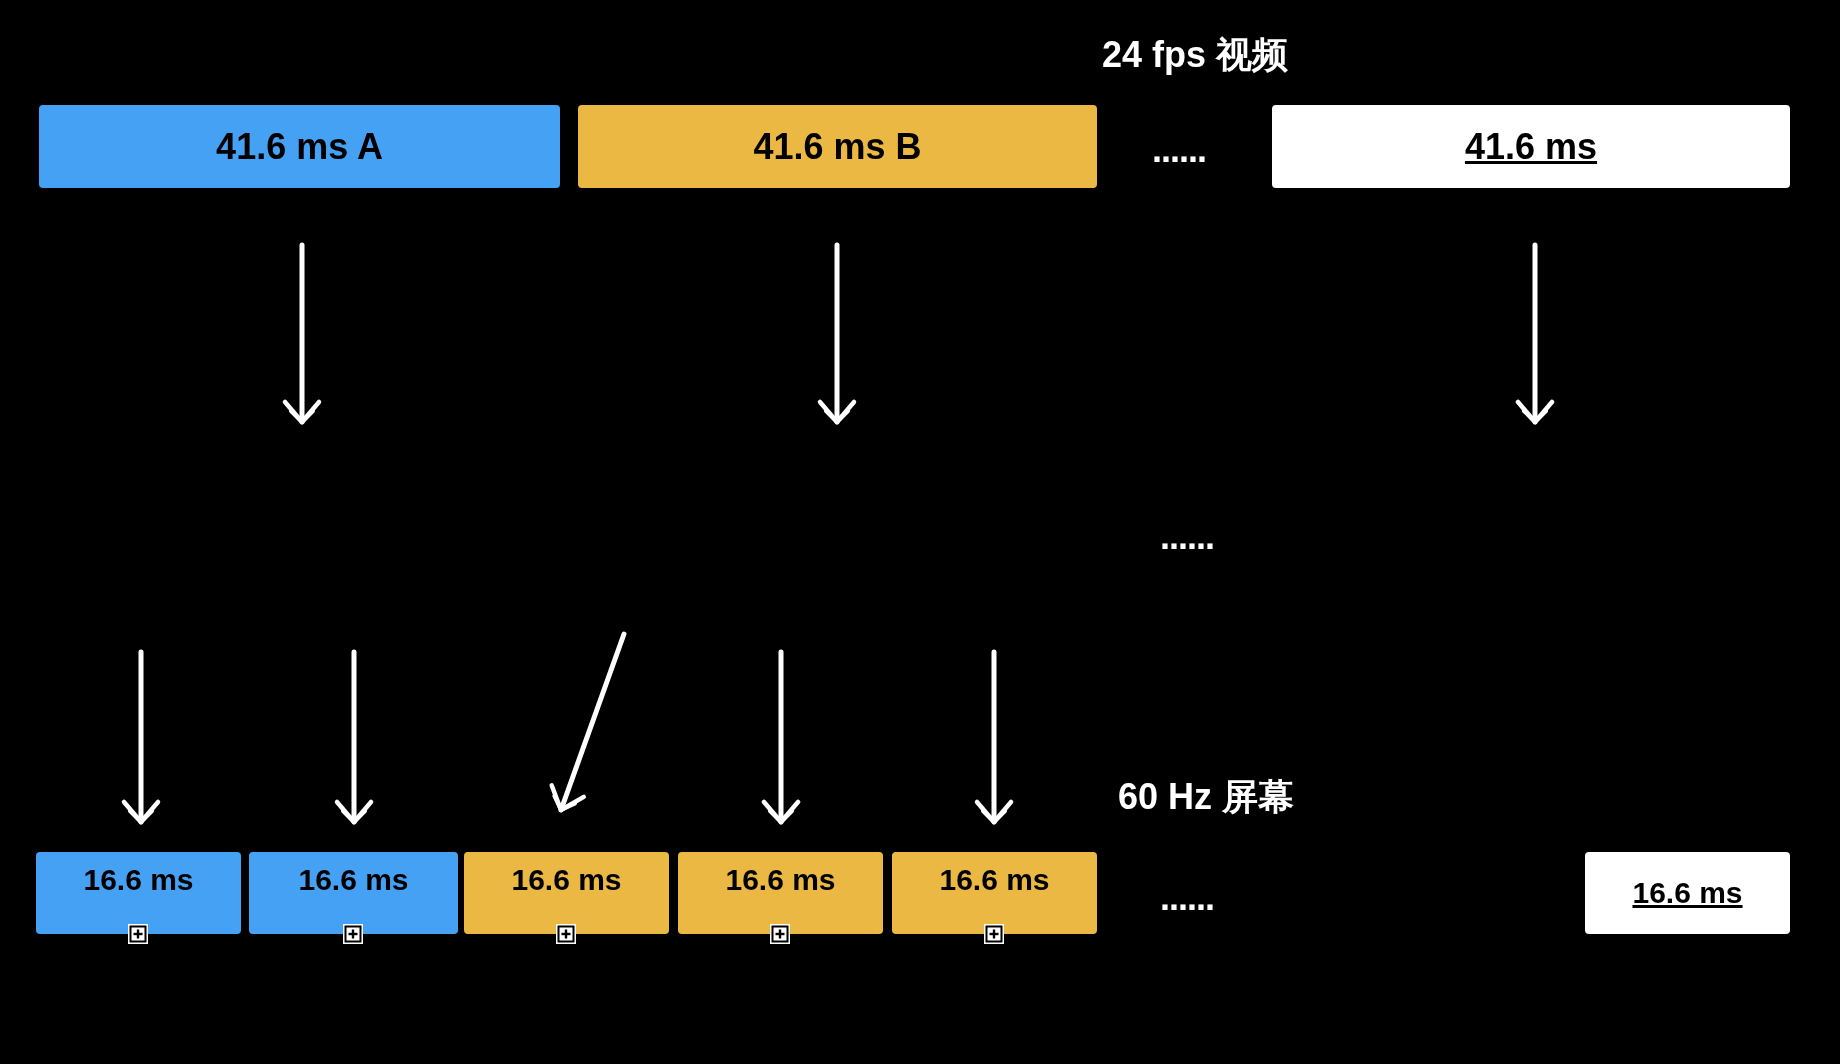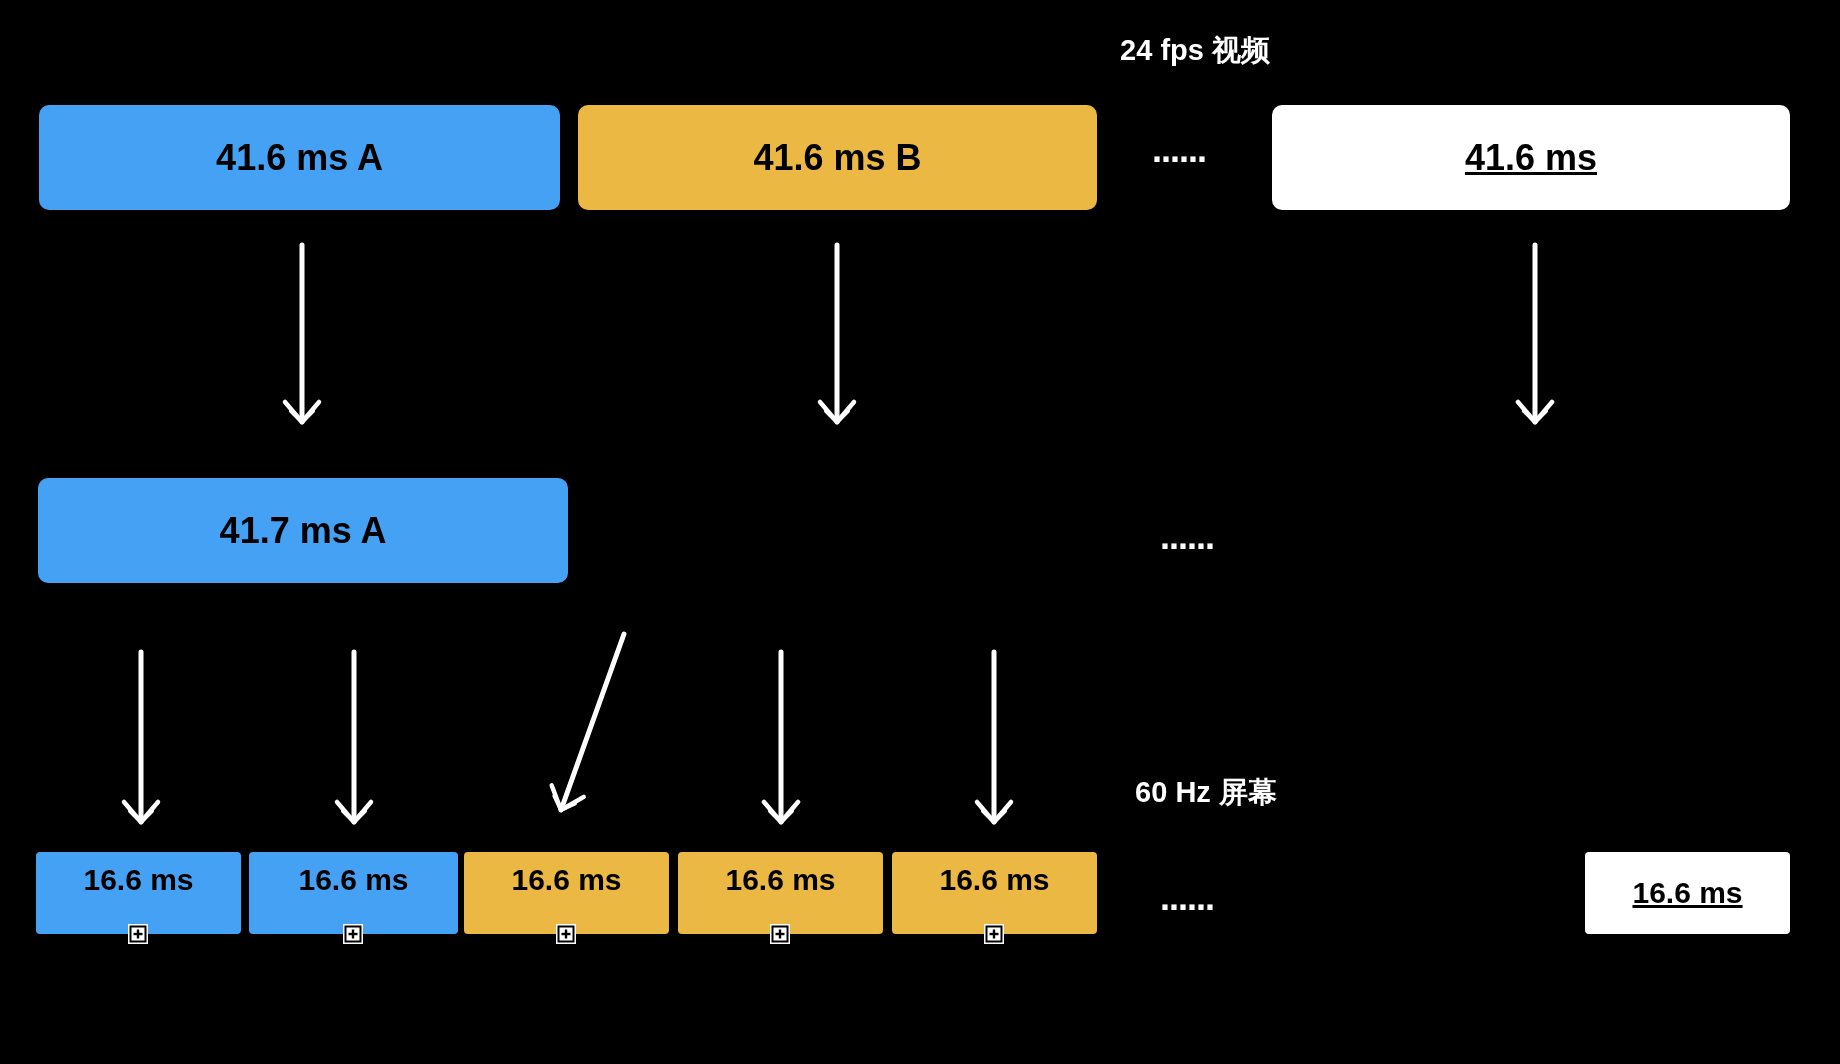--- a/index.html
+++ b/index.html
@@ -1,25 +1,25 @@
 <!DOCTYPE html>
 <html><head>
 <meta charset="utf-8">
 <style>
   html,body{margin:0;padding:0;background:#000;}
   .canvas{
     position:relative;width:1840px;height:1064px;background:#000000;
     font-family:"Liberation Sans","DejaVu Sans",sans-serif;overflow:hidden;
   }
   .title{
-    position:absolute;color:#ffffff;font-weight:bold;font-size:29px;
+    position:absolute;color:#ffffff;font-weight:bold;font-size:36px;
     white-space:nowrap;transform:translateX(-50%);line-height:1.15;text-align:right;
   }
   .box{
-    position:absolute;height:105px;border-radius:10px;
+    position:absolute;height:83px;border-radius:4px;
     display:flex;align-items:center;justify-content:center;
     font-weight:bold;font-size:36px;color:#000000;white-space:nowrap;
   }
   .box.blue{background:#45A1F3;}
   .box.orange{background:#EBB844;}
   .box.white{background:#FFFFFF;text-decoration:underline;}
   .box.small{height:82px;border-radius:4px;font-size:30px;
     align-items:flex-start;padding-top:11px;box-sizing:border-box;}
   .box.small.center{align-items:center;padding-top:0;}
   .dots{
@@ -54,21 +54,20 @@
   </svg>
 
   <div class="title" style="left:1195px;top:34px">24 fps 视频</div>
   <div class="title" style="left:1206px;top:776px">60 Hz 屏幕</div>
 
   <div class="box blue" style="left:39px;top:105px;width:521px">41.6 ms A</div>
   <div class="box orange" style="left:578px;top:105px;width:519px">41.6 ms B</div>
   <div class="dots" style="left:1152px;top:132px">......</div>
   <div class="box white" style="left:1272px;top:105px;width:518px">41.6 ms</div>
 
-  <div class="box blue" style="left:38px;top:478px;width:530px">41.7 ms A</div>
   <div class="dots" style="left:1160px;top:519px">......</div>
 
   <div class="box small blue" style="left:36px;top:852px;width:205px">16.6 ms</div>
   <div class="box small blue" style="left:249px;top:852px;width:209px">16.6 ms</div>
   <div class="box small orange" style="left:464px;top:852px;width:205px">16.6 ms</div>
   <div class="box small orange" style="left:678px;top:852px;width:205px">16.6 ms</div>
   <div class="box small orange" style="left:892px;top:852px;width:205px">16.6 ms</div>
   <div class="dots" style="left:1160px;top:880px">......</div>
   <div class="box small white center" style="left:1585px;top:852px;width:205px">16.6 ms</div>
 

